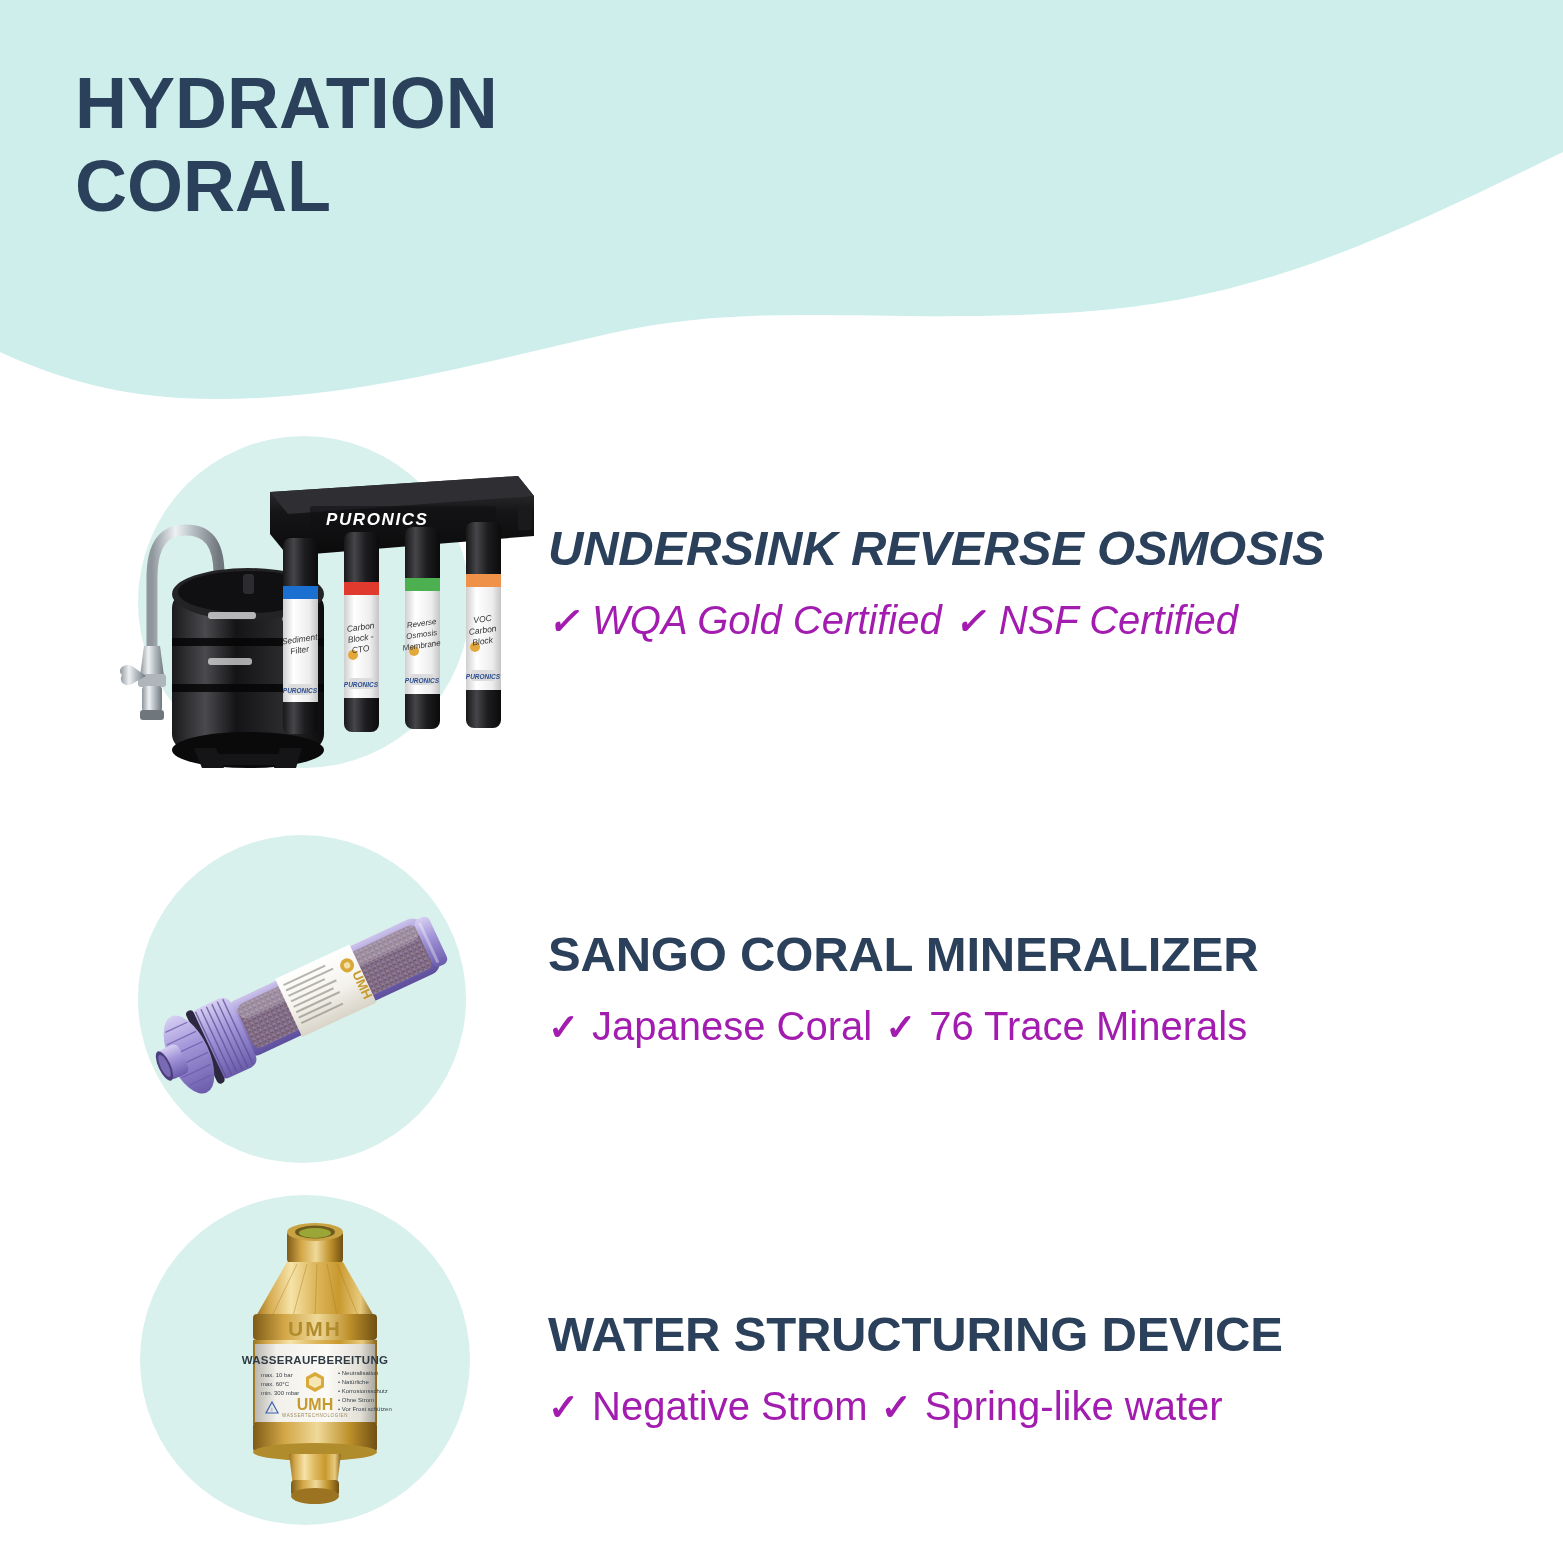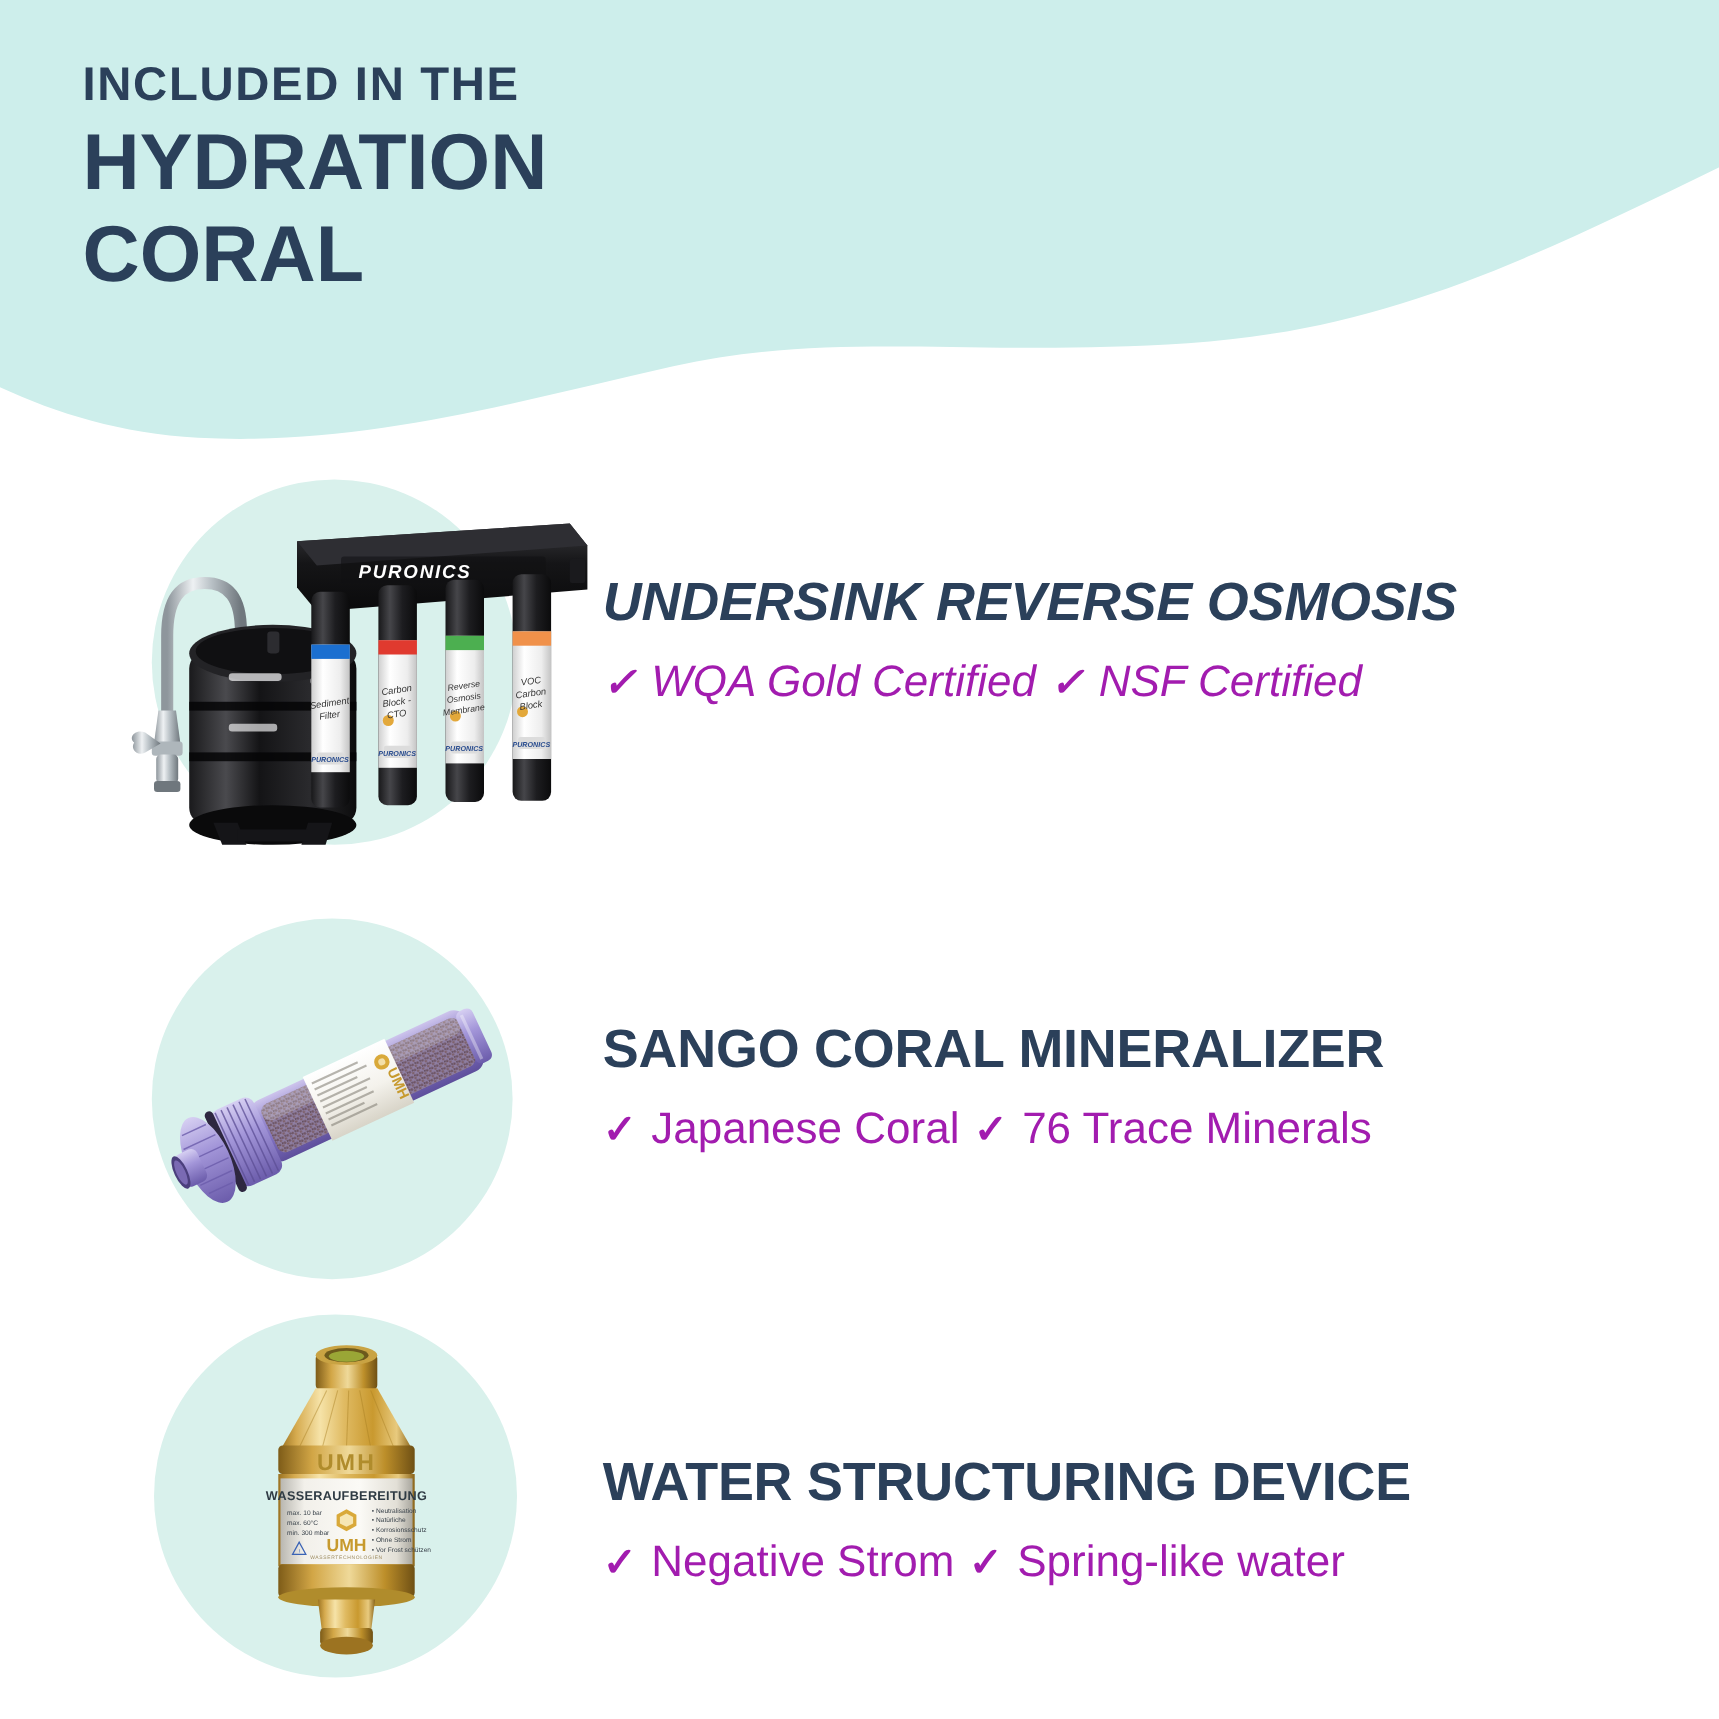--- a/index.html
+++ b/index.html
@@ -52,21 +52,21 @@
   .copy-bullets {
     margin-top:25px;
     font-size:40px; font-weight:normal; color:#a21caf;
     line-height:1.12; white-space:nowrap;
   }
   .check { font-weight:bold; font-size:37px; letter-spacing:0; }
   .bsp { display:inline-block; width:13px; }
 
   .r1-copy { top:94px; }
   .r2-copy { top:98px; }
-  .r3-copy { top:132px; }
+  .r3-copy { top:118px; }
 
   
   .ro { left:120px; top:40px; width:420px; height:300px; }
 
   
   .min { left:150px; top:40px; width:320px; height:250px; }
 
   
   .umh { left:225px; top:22px; width:180px; height:300px; }
 
@@ -79,21 +79,20 @@
 
   <svg class="header-wave" viewBox="0 0 1563 420" preserveAspectRatio="none">
     <path id="wavePath" d="M0,0 L1563,0 L1563,152
              C1390,236 1260,300 1080,312
              C880,325 760,300 612,333
              C470,365 330,406 180,398
              C110,394 52,376 0,352 Z" fill="#cdeeeb"></path>
   </svg>
 
   <div class="header-text">
-    <div class="eyebrow">INCLUDED IN THE</div>
     <div class="bigtitle">HYDRATION</div>
     <div class="bigtitle">CORAL</div>
   </div>
 
   <div class="row row-1">
     <div class="blob r1-blob" style="background: rgb(217, 241, 236);"></div>
 
     <svg class="art ro" viewBox="0 0 420 300">
       <defs>
         <linearGradient id="chrome" x1="0" y1="0" x2="1" y2="0">

